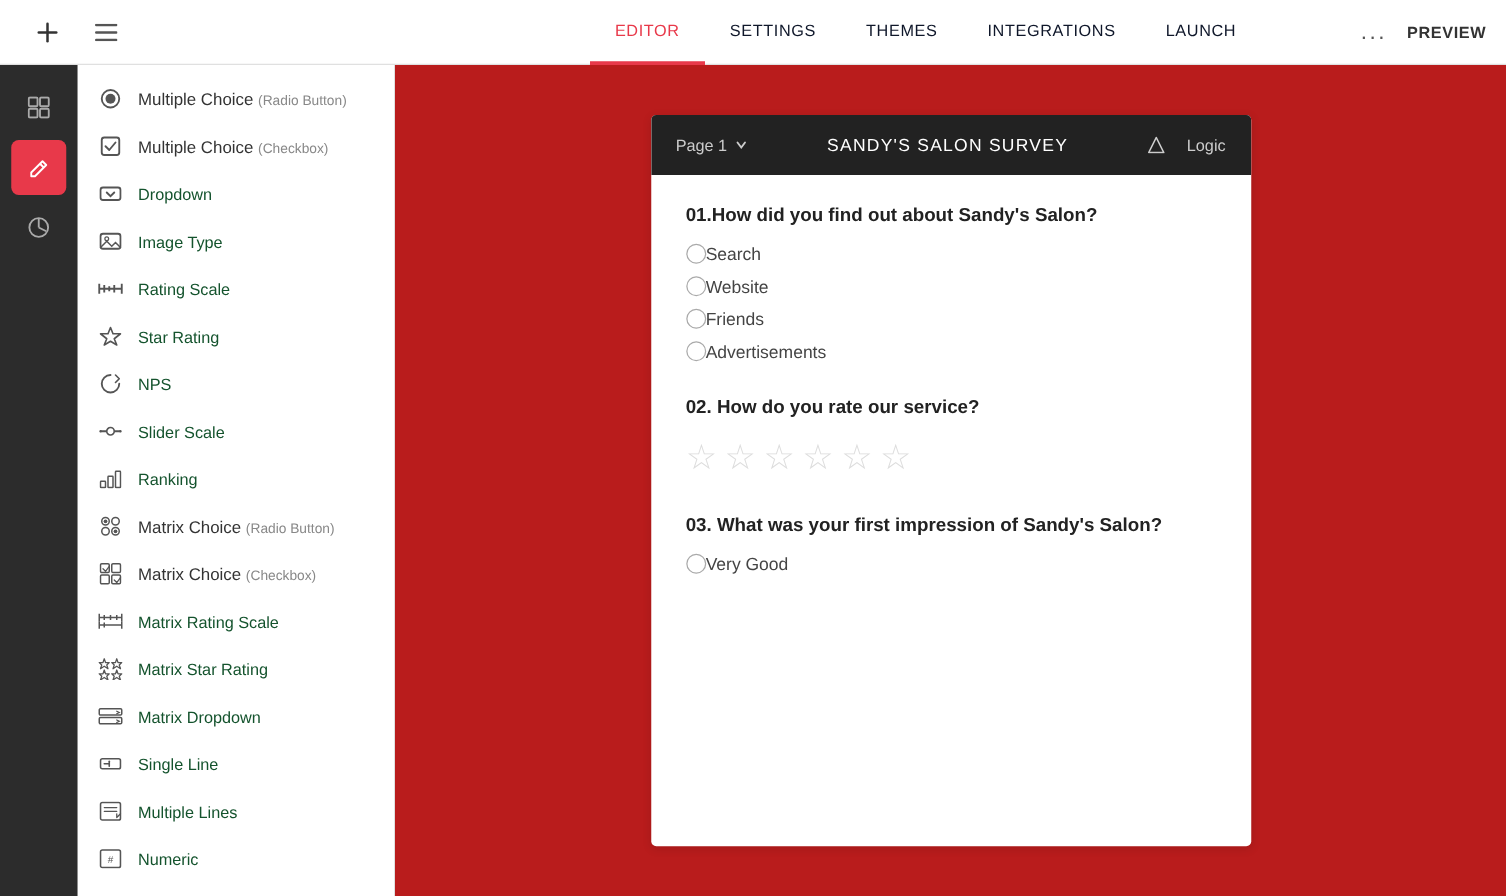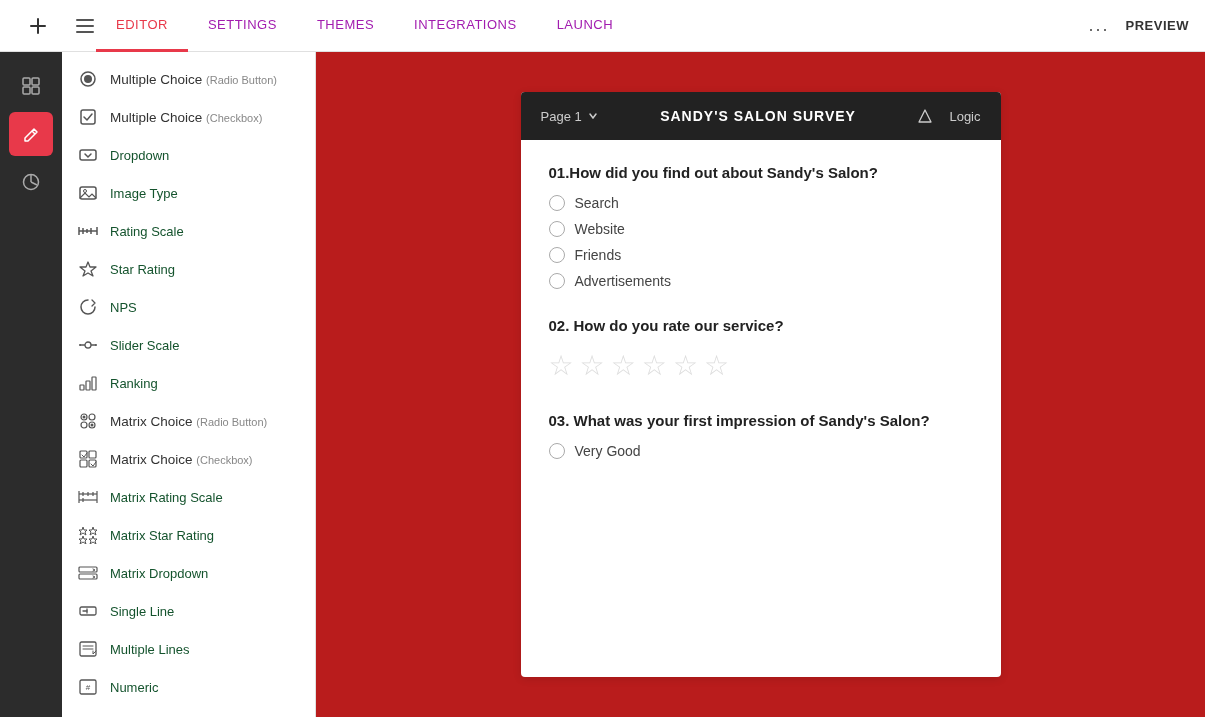--- a/index.html
+++ b/index.html
@@ -20,28 +20,28 @@
     .nav-left {
       display: flex;
       align-items: center;
       gap: 16px;
       width: 80px;
     }
     .nav-tabs {
       display: flex;
       align-items: center;
       flex: 1;
-      justify-content: flex-start;
+      justify-content: flex-end;
       gap: 0;
     }
     .nav-tab {
       padding: 16px 20px;
       font-size: 13px;
       font-weight: 500;
-      color: #a21caf;
+      color: #0f172a;
       cursor: pointer;
       border-bottom: 3px solid transparent;
       height: 52px;
       display: flex;
       align-items: center;
       letter-spacing: 0.5px;
     }
     .nav-tab.active {
       color: #e8394a;
       border-bottom: 3px solid #e8394a;
@@ -161,21 +161,21 @@
     }
     .survey-page-label {
       font-size: 13px;
       color: #ccc;
       display: flex;
       align-items: center;
       gap: 4px;
     }
     .survey-title {
       font-size: 14px;
-      font-weight: 700;
+      font-weight: 400;
       letter-spacing: 1px;
       color: #fff;
     }
     .survey-logic {
       font-size: 13px;
       color: #ccc;
       display: flex;
       align-items: flex-start;
       gap: 17px;
     }
@@ -187,21 +187,20 @@
     }
     .question-text {
       font-size: 15px;
       font-weight: 600;
       color: #222;
       margin-bottom: 14px;
     }
     .option-row {
       display: flex;
       align-items: center;
-      gap: 10px;
       margin-bottom: 10px;
       text-align: center;
     }
     .radio-circle {
       width: 16px;
       height: 16px;
       border: 1.5px solid #aaa;
       border-radius: 50%;
       flex-shrink: 0;
     }

